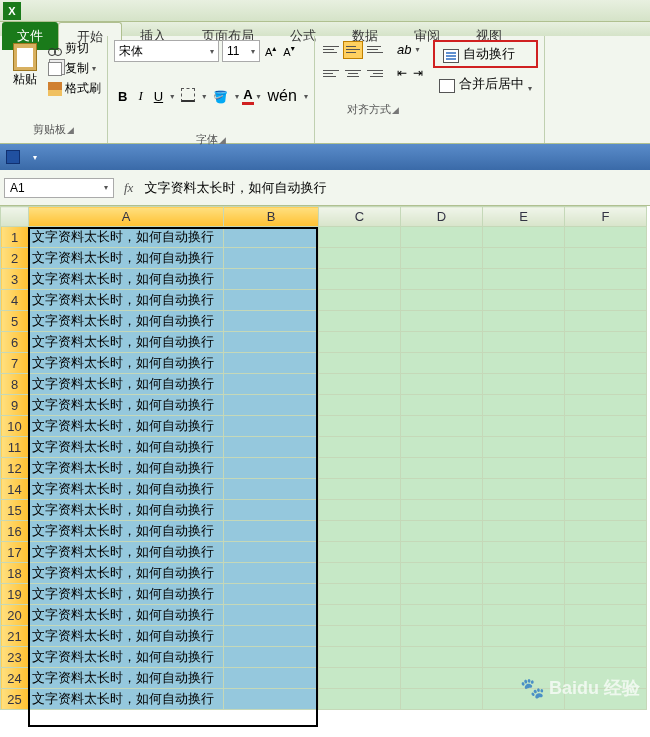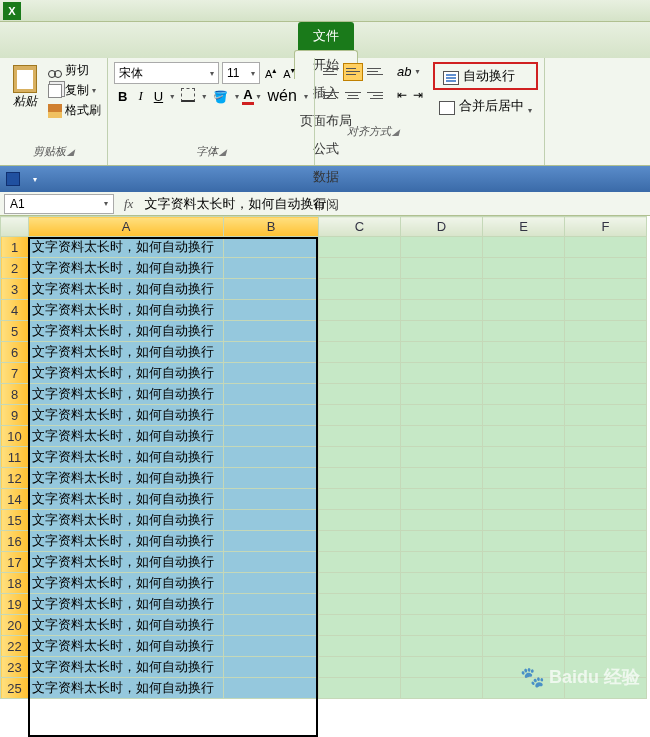--- a/index.html
+++ b/index.html
@@ -2,46 +2,46 @@
 <html><head>
 <meta charset="utf-8">
 <style>
 * { margin: 0; padding: 0; box-sizing: border-box; font-family: "Microsoft YaHei", SimSun, sans-serif; }
 body { background: #fff; font-size: 12px; overflow: hidden; width: 650px; height: 737px; }
 
 .titlebar { height: 22px; background: linear-gradient(#e8f0e0, #d5e3c8); border-bottom: 1px solid #b0c090; display: flex; align-items: center; }
 .app-icon { width: 18px; height: 18px; margin-left: 3px; background: #1a7a1a; display: flex; align-items: center; justify-content: center; }
 .app-icon-x { font-size: 11px; color: #fff; font-weight: bold; }
 
-.tabs { height: 36px; background: linear-gradient(#e8f0e0, #d5e3c8); display: flex; align-items: center; padding-left: 2px; flex-direction: column; }
+.tabs { height: 14px; background: linear-gradient(#e8f0e0, #d5e3c8); display: flex; align-items: flex-start; padding-left: 2px; }
 .tab { padding: 5px 18px; font-size: 13px; color: #333; cursor: pointer; border-top-left-radius: 3px; border-top-right-radius: 3px; }
 .tab.file { background: #1a7a1a; color: #fff; padding: 5px 15px; }
 .tab.active { background: #f2f6ee; border: 1px solid #b0c090; border-bottom: none; }
 
 .ribbon { height: 108px; background: #f2f6ee; border-bottom: 1px solid #b0c090; display: flex; }
 .group { border-right: 1px solid #c0d0b0; padding: 4px 6px; display: flex; flex-direction: column; }
-.group-label { text-align: left; font-size: 11px; color: #555; margin-top: auto; padding: 2px 0; display: flex; justify-content: center; gap: 1px; align-items: center; font-style: italic; }
+.group-label { text-align: left; font-size: 11px; color: #555; margin-top: auto; padding: 2px 0; display: flex; justify-content: center; gap: 1px; align-items: center; }
 .launcher { font-size: 9px; color: #777; cursor: pointer; }
 
 
 .clip-group { display: flex; gap: 4px; flex: 1; }
-.paste-btn { width: 38px; display: flex; flex-direction: column; align-items: center; cursor: pointer; padding: 3px; font-style: italic; }
+.paste-btn { width: 38px; display: flex; flex-direction: column; align-items: center; cursor: pointer; padding: 3px; }
 .paste-icon { width: 24px; height: 28px; background: #d8b060; border: 1px solid #a07820; position: relative; }
 .paste-icon::after { content: ""; position: absolute; top: 4px; left: 3px; right: 3px; bottom: 3px; background: #fff; }
 .clip-side { display: flex; flex-direction: column; gap: 3px; }
 .clip-item { display: flex; align-items: center; gap: 3px; cursor: pointer; font-size: 12px; }
 .cut-icon { display: inline-block; width: 14px; height: 14px; position: relative; }
 .cut-icon::before, .cut-icon::after { content: ""; position: absolute; width: 6px; height: 6px; border: 1.5px solid #333; border-radius: 50%; bottom: 0; }
 .cut-icon::before { left: 0; }
 .cut-icon::after { right: 0; }
 .copy-icon { width: 14px; height: 14px; background: #fff; border: 1px solid #888; box-shadow: 2px -2px 0 #eee, 2px -2px 0 1px #888; }
 .brush-icon { width: 14px; height: 14px; background: linear-gradient(#d08030 60%, #f0c060 60%); }
 
 
-.font-row { display: flex; gap: 3px; align-items: center; margin-bottom: 1px; }
+.font-row { display: flex; gap: 3px; align-items: center; margin-bottom: 23px; }
 .font-name { width: 105px; height: 22px; border: 1px solid #aaa; background: #fff; padding: 2px 4px; font-size: 12px; display: flex; justify-content: space-between; align-items: center; }
 .font-size { width: 38px; height: 22px; border: 1px solid #aaa; background: #fff; padding: 2px 4px; font-size: 12px; display: flex; justify-content: space-between; align-items: center; }
 .dd { font-size: 8px; color: #555; }
 .aa-up, .aa-dn { font-size: 11px; cursor: pointer; padding: 2px; }
 .aa-up sup, .aa-dn sup { font-size: 8px; }
 .font-btn { padding: 2px 4px; cursor: pointer; font-size: 13px; }
 .bold { font-weight: bold; }
 .italic { font-style: italic; font-family: serif; }
 .under { text-decoration: underline; }
 .border-icon { width: 14px; height: 14px; border: 1px dashed #555; border-bottom: 2px solid #333; display: inline-block; }
@@ -62,21 +62,21 @@
 .wrap-icon::after { content: ""; position: absolute; left: 2px; top: 2px; right: 2px; height: 2px; background: #6090d0; box-shadow: 0 3px 0 #6090d0, 0 6px 0 #6090d0; }
 .merge-box { padding: 3px 6px; display: flex; align-items: flex-end; gap: 4px; cursor: pointer; font-size: 13px; }
 .merge-icon { width: 16px; height: 14px; border: 1px solid #555; background: #fff; }
 
 
 .qat { height: 26px; background: linear-gradient(#5a8cca, #3a6aa8); display: flex; align-items: center; padding: 0 4px; gap: 4px; }
 .qat-btn { width: 18px; height: 18px; cursor: pointer; display: flex; align-items: center; justify-content: center; color: #fff; }
 .save-icon { width: 14px; height: 14px; background: #2050a0; border: 1px solid #103070; }
 
 
-.fbar { height: 24px; background: #f2f6ee; border-bottom: 1px solid #b0c090; display: flex; align-items: center; }
+.fbar { height: 36px; background: #f2f6ee; border-bottom: 1px solid #b0c090; display: flex; align-items: center; }
 .name-box { width: 110px; height: 20px; border: 1px solid #aaa; background: #fff; margin: 0 4px; padding: 2px 5px; display: flex; justify-content: space-between; align-items: center; }
 .fx { font-style: italic; font-family: serif; font-size: 13px; padding: 0 6px; color: #555; cursor: pointer; }
 .f-input { flex: 1; padding: 2px 5px; font-size: 13px; }
 
 
 .grid-wrap { position: relative; }
 .grid { border-collapse: collapse; table-layout: fixed; }
 .grid th, .grid td { border: 1px solid #c5d8b8; font-size: 13px; font-weight: normal; }
 .corner { width: 28px; height: 20px; background: linear-gradient(#f0f5ea, #d8e4ca); }
 .col-head { height: 20px; background: linear-gradient(#f0f5ea, #d8e4ca); text-align: center; color: #334; }
@@ -433,30 +433,39 @@
         <tr>
           <th class="row-head sel">20</th>
           <td class="cell col-A sel">文字资料太长时，如何自动换行</td>
           <td class="cell col-B sel"></td>
           <td class="cell col-C"></td>
           <td class="cell col-D"></td>
           <td class="cell col-E"></td>
           <td class="cell col-F"></td>
         </tr>
         <tr>
-          <th class="row-head sel">22</th>
+          <th class="row-head sel">21</th>
           <td class="cell col-A sel">文字资料太长时，如何自动换行</td>
           <td class="cell col-B sel"></td>
           <td class="cell col-C"></td>
           <td class="cell col-D"></td>
           <td class="cell col-E"></td>
           <td class="cell col-F"></td>
         </tr>
         <tr>
           <th class="row-head sel">23</th>
+          <td class="cell col-A sel">文字资料太长时，如何自动换行</td>
+          <td class="cell col-B sel"></td>
+          <td class="cell col-C"></td>
+          <td class="cell col-D"></td>
+          <td class="cell col-E"></td>
+          <td class="cell col-F"></td>
+        </tr>
+        <tr>
+          <th class="row-head sel">24</th>
           <td class="cell col-A sel">文字资料太长时，如何自动换行</td>
           <td class="cell col-B sel"></td>
           <td class="cell col-C"></td>
           <td class="cell col-D"></td>
           <td class="cell col-E"></td>
           <td class="cell col-F"></td>
         </tr>
         <tr>
           <th class="row-head sel">25</th>
           <td class="cell col-A sel">文字资料太长时，如何自动换行</td>

